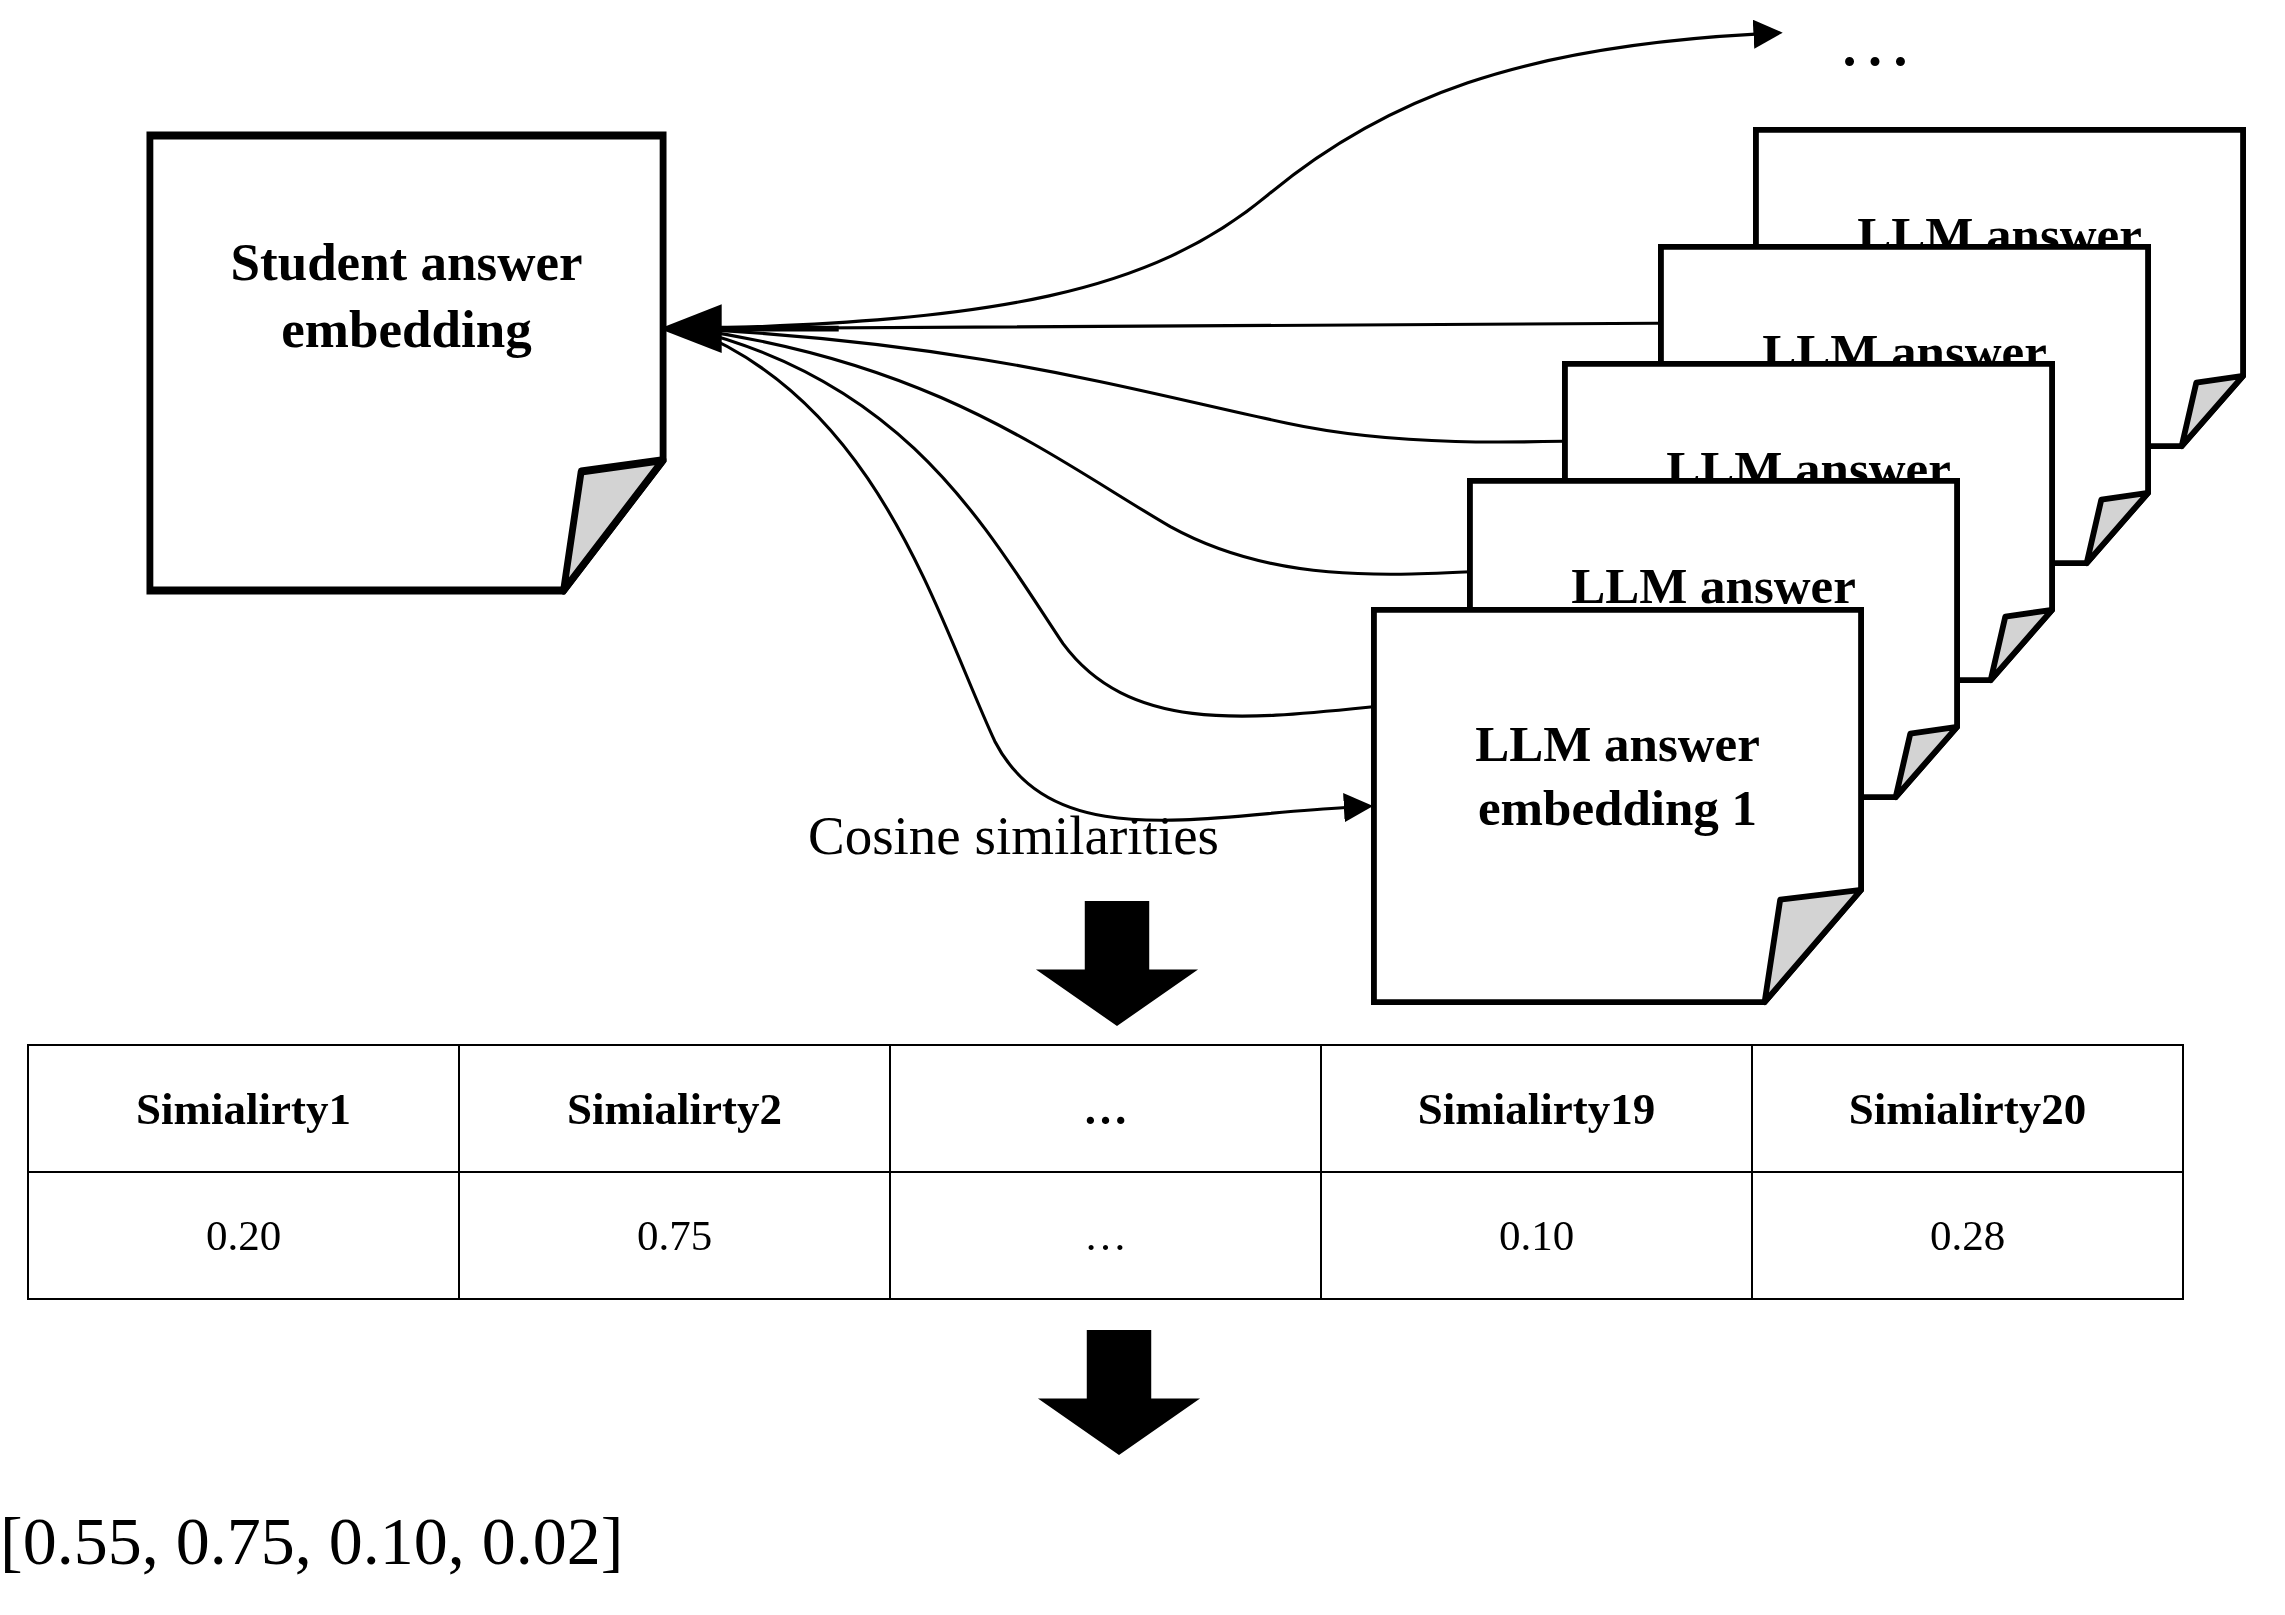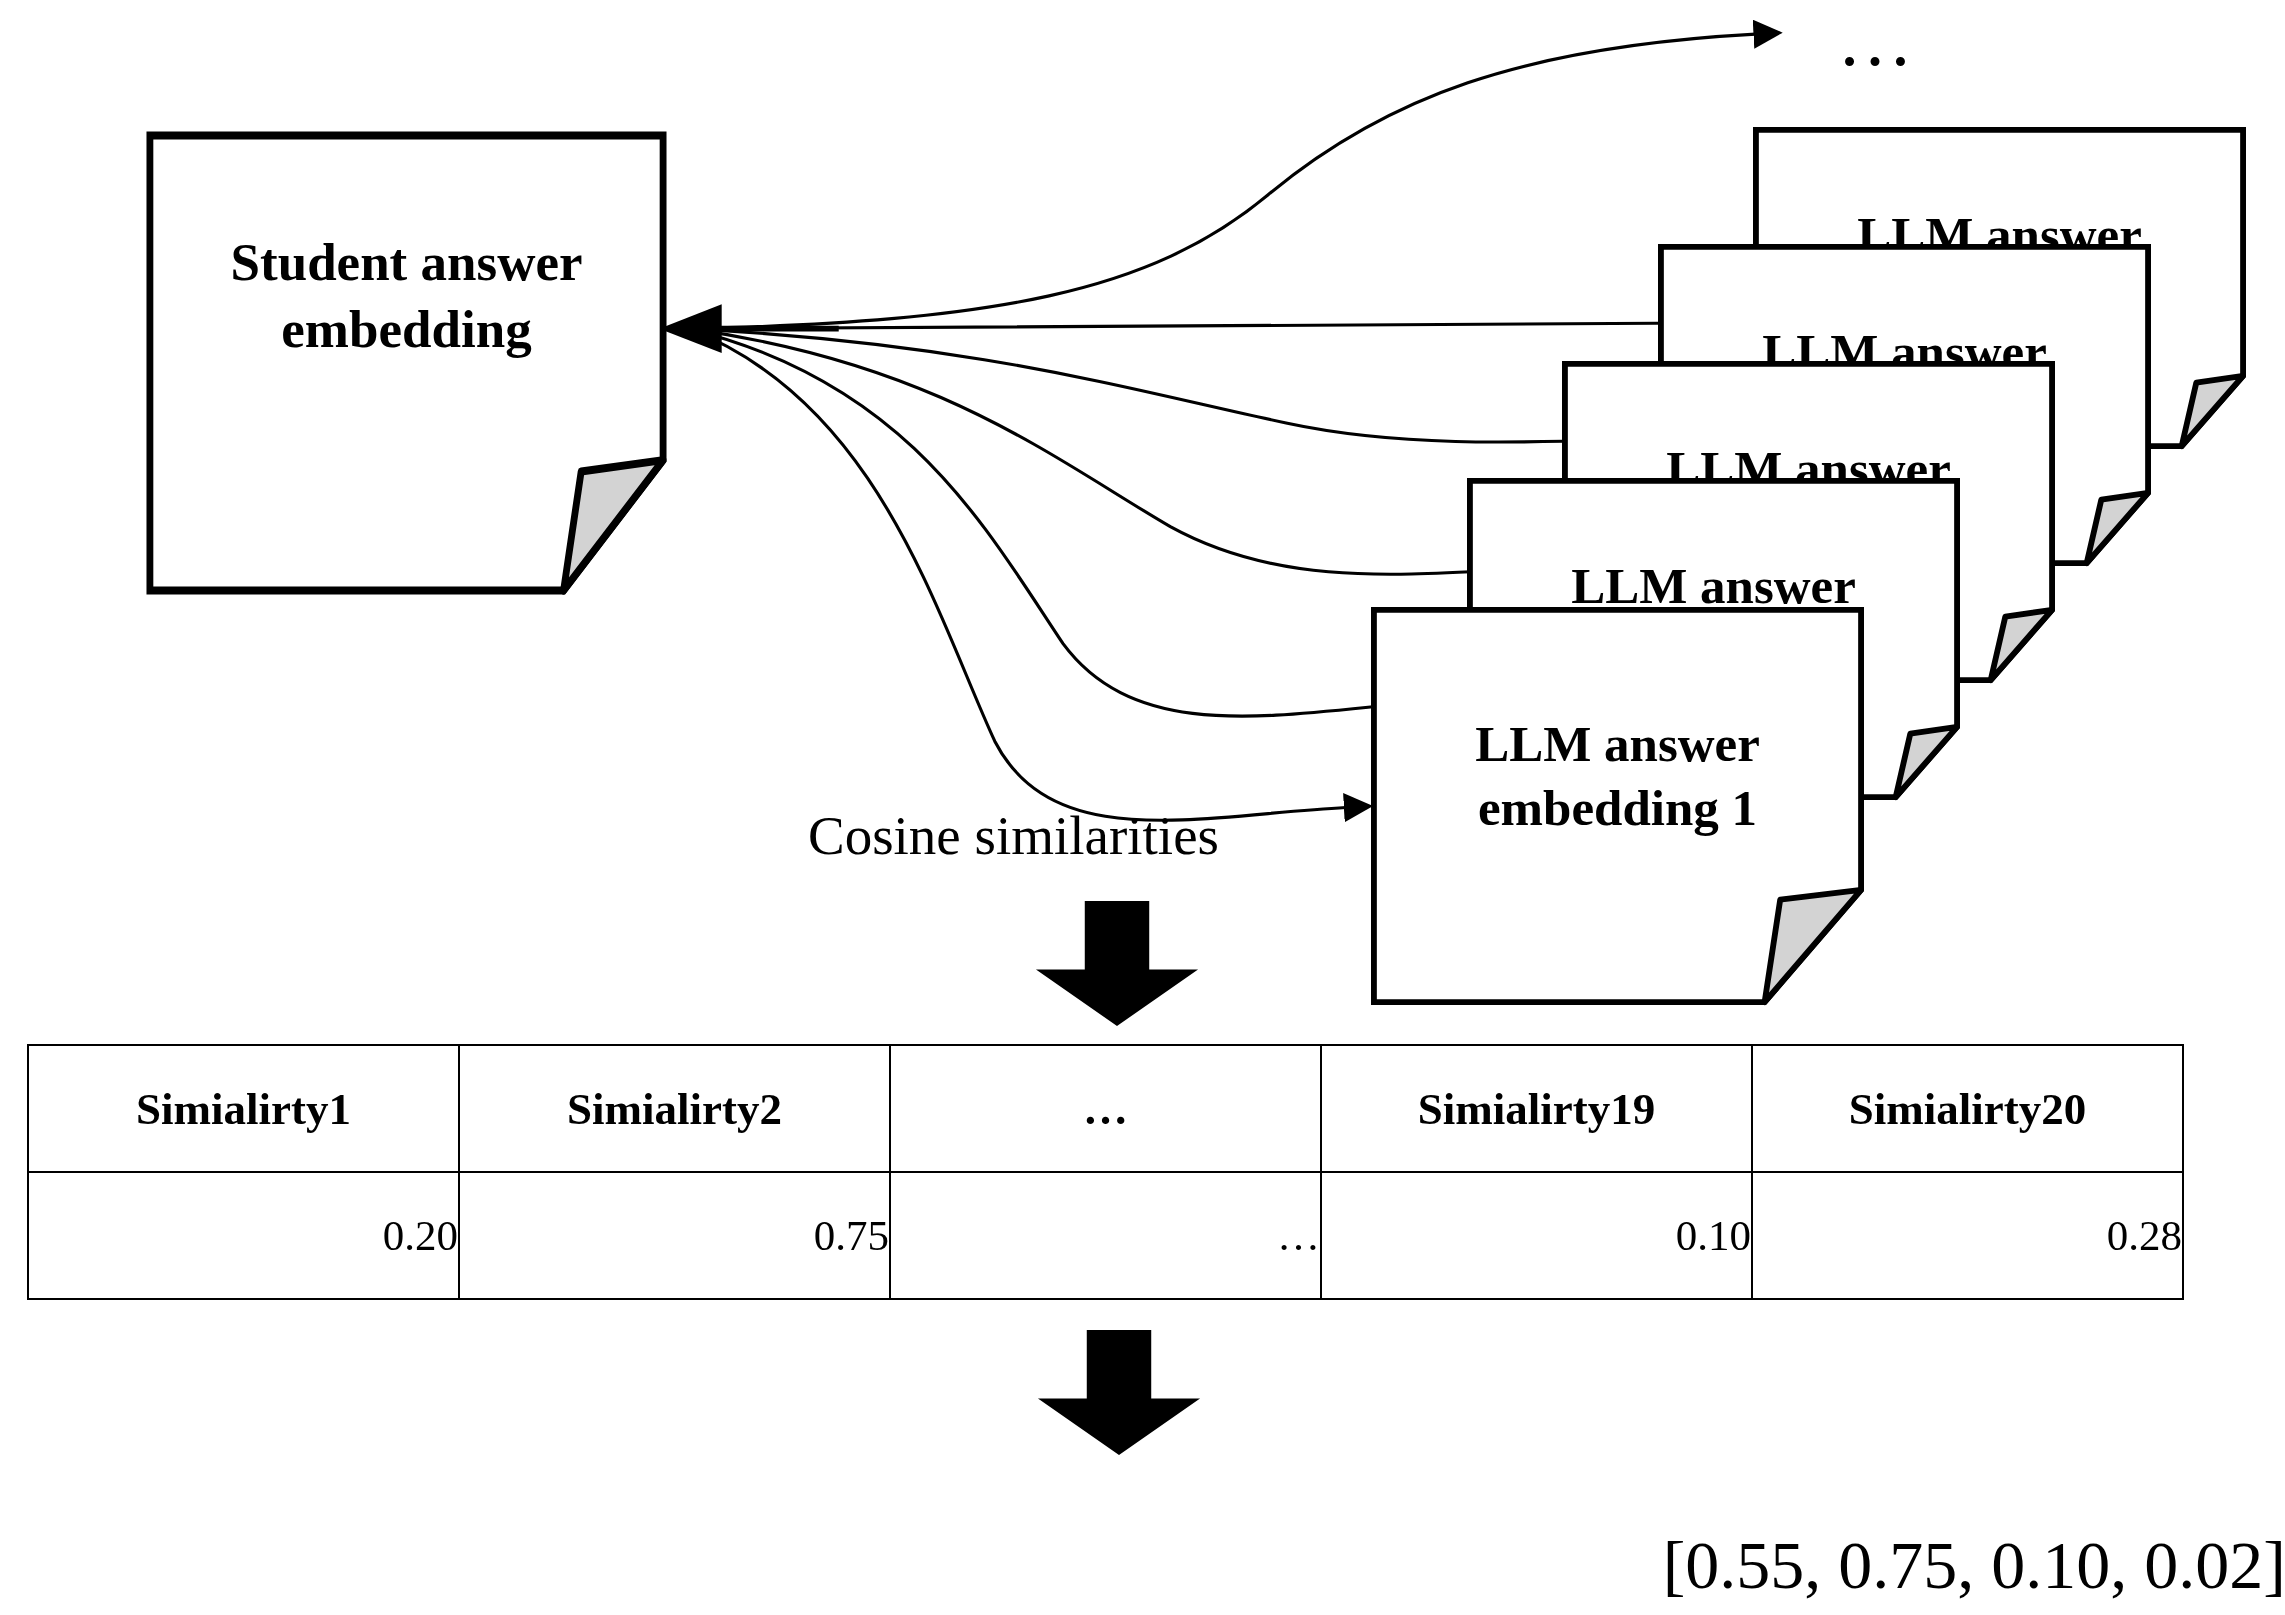--- a/index.html
+++ b/index.html
@@ -72,35 +72,33 @@
   }
   .simtable tr.head td {
     font-weight: bold;
     font-size: 45px;
     height: 125px;
   }
   .simtable tr.body td {
     font-weight: normal;
     font-size: 43px;
     height: 125px;
-    text-align: right;
   }
 
   
   .blockarrow {
     position: absolute;
   }
   .blockarrow svg { display: block; overflow: visible; }
 
   .vector-out {
     position: absolute;
-    text-align: right;
+    text-align: left;
     color: #000;
     white-space: nowrap;
-    margin-top: 24px;
   }
   .ellipsis-top {
     position: absolute;
     color: #000;
     letter-spacing: 2.9px;
   }
 </style>
 </head>
 <body>
 

